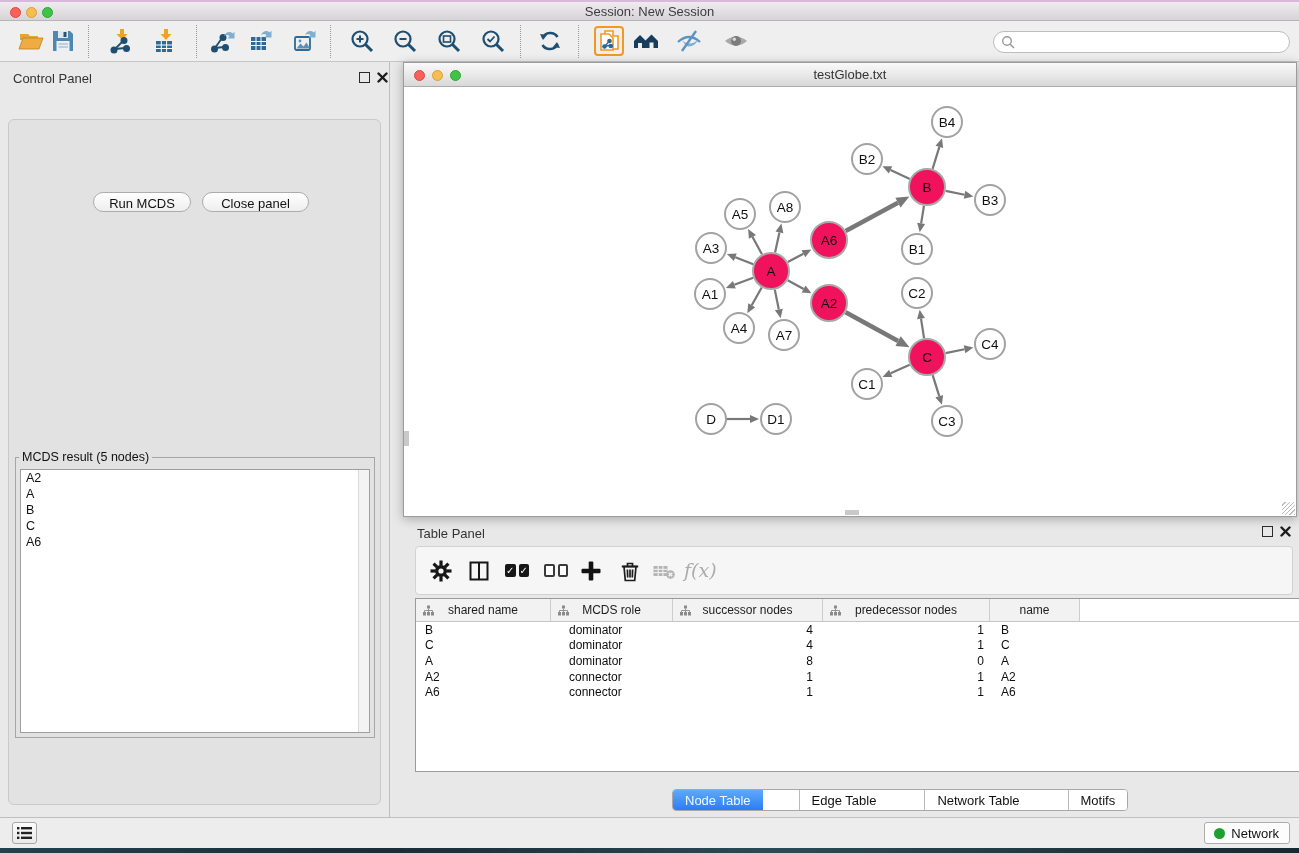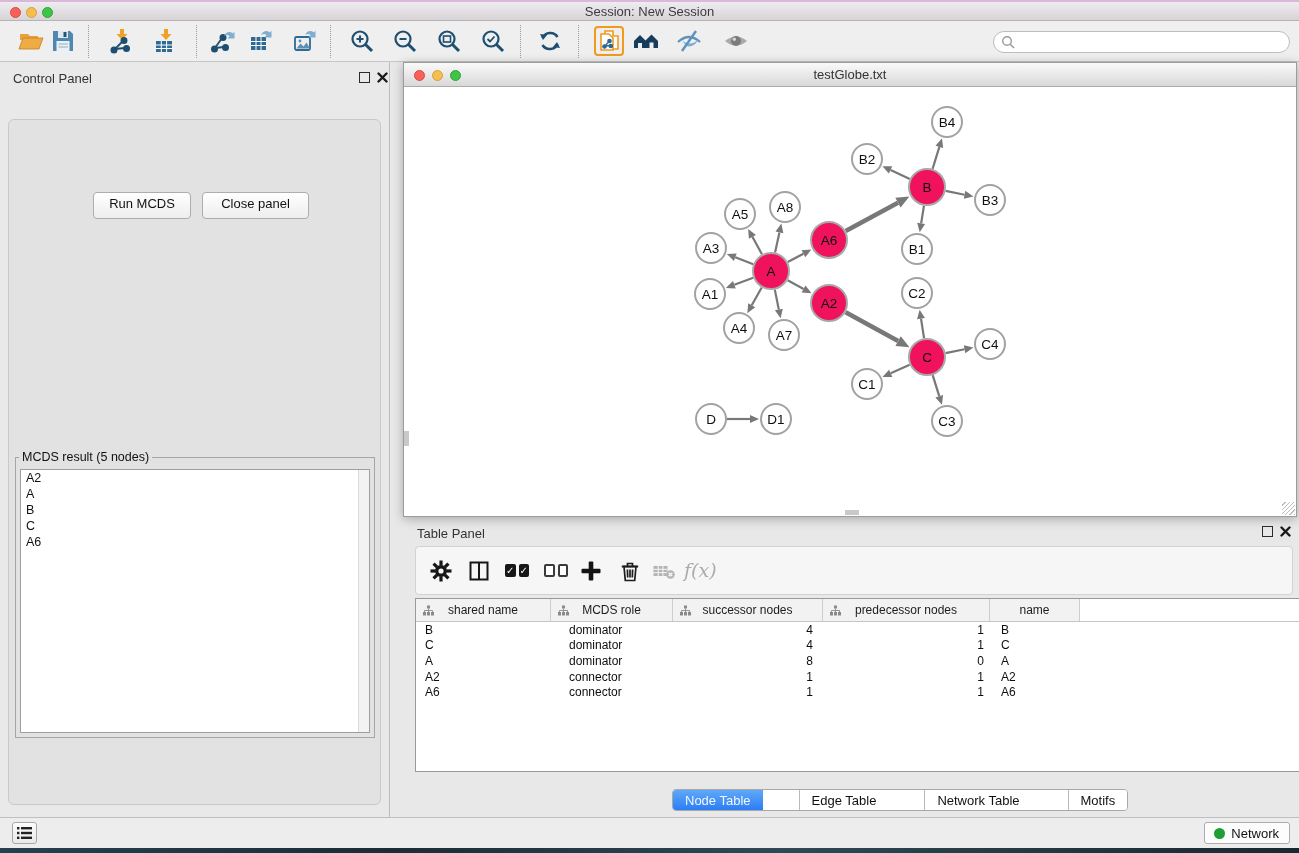--- a/index.html
+++ b/index.html
@@ -49,22 +49,22 @@
   .seg .s.sel { background:linear-gradient(#5FA9F9,#2C7DF5); color:#F2F8FF; border-left-color:#2C7DF5; }
   .cp-tabs { left:77px; top:34px; height:22px; }
   .cp-inner { position:absolute; left:8px; top:57px; width:373px; height:686px;
     background:#E2E2E2; border:1px solid #C9C9C9; border-radius:6px; }
   .opt-label { position:absolute; left:0; right:0; top:15px; text-align:center; color:#1a1a1a; }
   .criterion { position:absolute; left:34px; top:38px; width:315px; height:23px;
     background:#fff; border:1px solid #B3B3B3; border-radius:4px; }
   .criterion .val { position:absolute; left:9px; top:3px; font-size:13px; color:#111; }
   .criterion .stepper { position:absolute; right:0; top:0; width:21px; height:21px;
     background:linear-gradient(#6FB1FB,#2D7BF0); border-radius:0 3px 3px 0; }
-  .btn { position:absolute; height:27px; background:linear-gradient(#FFFFFF,#EEEEEE);
-    border:1px solid #ADADAD; border-radius:4px; font-size:13px; color:#111;
+  .btn { position:absolute; height:20px; background:linear-gradient(#FFFFFF,#EEEEEE);
+    border:1px solid #ADADAD; border-radius:10px; font-size:13px; color:#111;
     text-align:center; line-height:21px; }
   .result-group { position:absolute; left:6px; top:337px; width:360px; height:281px;
     border:1px solid #A6A6A6; }
   .result-title { position:absolute; left:3px; top:-8px; background:#E2E2E2;
     padding:0 3px; font-size:12.5px; color:#111; }
   .result-list { position:absolute; left:4px; top:11px; right:4px; bottom:4px;
     background:#fff; border:1px solid #9E9E9E; overflow:hidden; }
   .result-item { font-size:12.5px; line-height:16px; padding-left:5px; color:#111; }
   .result-scroll { position:absolute; right:0; top:0; bottom:0; width:11px;
     background:#F3F3F3; border-left:1px solid #DADADA; }

